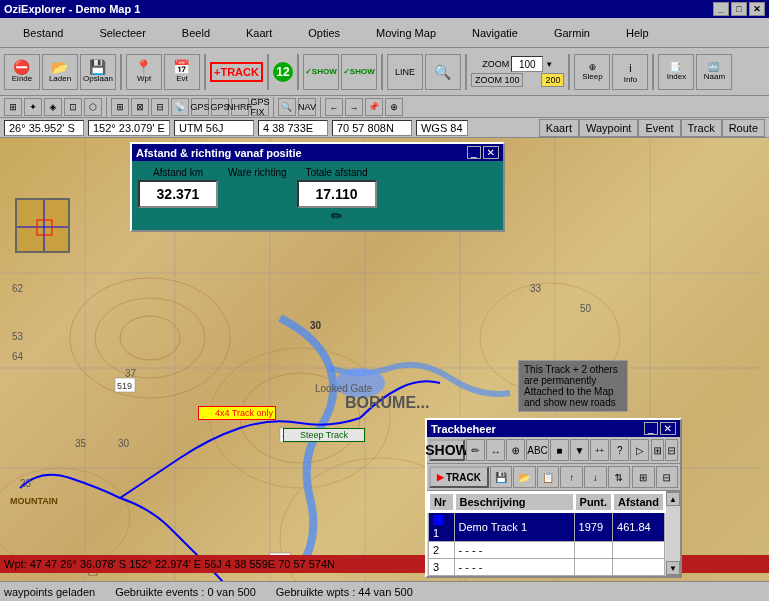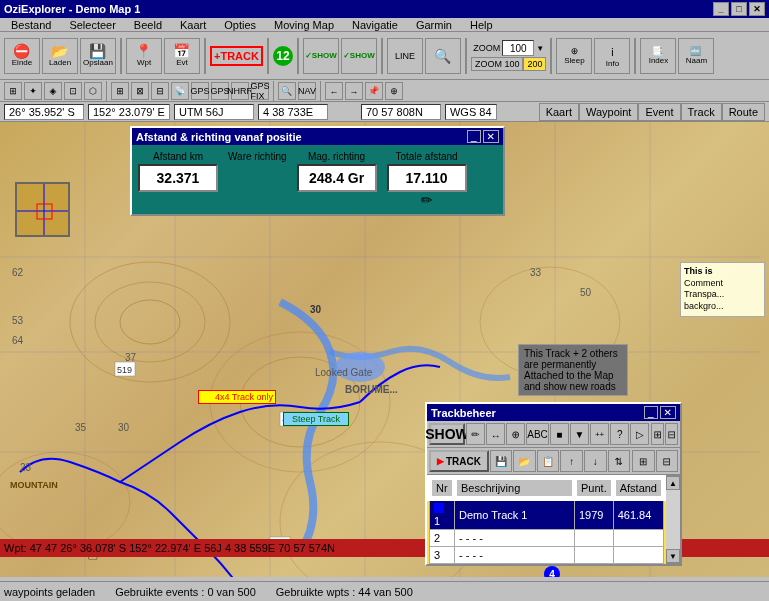--- a/index.html
+++ b/index.html
@@ -24,26 +24,26 @@
       border: 1px solid #888;
       font-size: 9px;
       display: flex; align-items: center; justify-content: center;
       cursor: pointer;
       color: black;
     }
     
     
     #menu-bar {
       background: #c0c0c0;
-      height: 14px;
-      display: flex;
-      align-items: center;
-      padding: 0 8px;
+      height: 30px;
+      display: flex;
+      align-items: center;
+      padding: 0 20px;
       border-bottom: 1px solid #888;
-      gap: 12px;
+      gap: 30px;
     }
     .menu-item {
       font-size: 11px;
       cursor: pointer;
       padding: 1px 3px;
     }
     
     
     #toolbar {
       background: #c0c0c0;
@@ -241,24 +241,24 @@
     }
     
     
     #track-table {
       width: 100%;
       border-collapse: collapse;
       font-size: 11px;
     }
     #track-table th {
       background: #c0c0c0;
-      border: 5px solid #ffffff;
+      border: 3px solid #ffffff;
       padding: 2px 4px;
       text-align: left;
-      font-weight: normal;
+      font-weight: bold;
     }
     #track-table td {
       border: 1px solid #aaa;
       padding: 2px 4px;
       background: white;
     }
     #track-table tr.selected td {
       background: #000080;
       color: white;
     }
@@ -299,23 +299,23 @@
       font-size: 9px;
       background: #ffff00;
       border: 1px solid red;
       padding: 1px 2px;
       color: red;
       white-space: nowrap;
     }
     .track-label-green {
       position: absolute;
       font-size: 9px;
-      background: #7dd3fc;
+      background: #e5e5e5;
       border: 1px solid #006600;
-      padding: 1px 8px;
+      padding: 1px 16px;
       color: #006600;
       white-space: nowrap;
     }
     .popup-box {
       position: absolute;
       background: #737373;
       border: 1px solid #999;
       padding: 3px 5px;
       font-size: 10px;
       width: 110px;
@@ -460,21 +460,21 @@
     <span style="font-size:14px;">🔍</span>
   </div>
   <div class="toolbar-sep"></div>
 
   <div style="display:flex;flex-direction:column;align-items:center;gap:1px;">
     <div style="display:flex;gap:2px;align-items:center;">
       <span style="font-size:9px;">ZOOM</span>
       <input type="text" class="num-input" value="100" style="">
       <span style="font-size:8px;">▼</span>
     </div>
-    <div style="display:flex;gap:0;">
+    <div style="display:flex;gap:18px;">
       <div style="background:#c0c0c0;border:1px solid #888;padding:1px 3px;font-size:9px;cursor:pointer;">ZOOM 100</div>
       <div style="background:#fde047;border:1px solid #888;padding:1px 3px;font-size:9px;cursor:pointer;">200</div>
     </div>
   </div>
   <div class="toolbar-sep"></div>
   <div class="toolbar-btn">
     <span style="font-size:9px;">⊕</span>
     <span class="toolbar-label">Sleep</span>
   </div>
   <div class="toolbar-btn">
@@ -515,21 +515,21 @@
   <div class="tb2-btn">→</div>
   <div class="tb2-btn">📌</div>
   <div class="tb2-btn">⊕</div>
 </div>
 
 <div id="coord-bar">
   <span class="coord-field">26° 35.952' S</span>
   <span class="coord-field">152° 23.079' E</span>
   <span class="coord-field">UTM 56J</span>
   <span class="coord-field" style="min-width:70px;">4 38 733E</span>
-  <span class="coord-field" style="min-width:80px;margin-left:29px;">70 57 808N</span>
+  <span class="coord-field" style="min-width:80px;">70 57 808N</span>
   <span class="coord-field" style="min-width:50px;">WGS 84</span>
   <span style="flex:1;"></span>
   <div style="display:flex;gap:0;">
     <button class="tab-btn">Kaart</button>
     <button class="tab-btn">Waypoint</button>
     <button class="tab-btn">Event</button>
     <button class="tab-btn">Track</button>
     <button class="tab-btn">Route</button>
   </div>
 </div>
@@ -603,24 +603,20 @@
       </div>
       <div class="panel-content">
         <div class="afstand-field">
           <span class="afstand-label">Afstand km</span>
           <div class="afstand-value">32.371</div>
         </div>
         <div class="afstand-field">
           <span class="afstand-label">Ware richting</span>
         </div>
         <div class="afstand-field">
-          <span class="afstand-label">Mag. richting</span>
-          <div class="afstand-value">248.4 Gr</div>
-        </div>
-        <div class="afstand-field">
           <span class="afstand-label">Totale afstand</span>
           <div class="afstand-value">17.110</div>
           <span style="font-size:14px;cursor:pointer;">✏</span>
         </div>
       </div>
     </div>
 
     <div class="track-label" style="left:198px;top:268px;padding-left:16px;">
       <span>4x4 Track only</span>
     </div>
@@ -635,26 +631,23 @@
     <span class="map-num" style="left:580px;top:165px;">50</span>
     <span class="map-num" style="left:125px;top:230px;">37</span>
     <span class="map-num" style="left:75px;top:300px;">35</span>
     <span class="map-num" style="left:118px;top:300px;">30</span>
     <span class="map-num" style="left:20px;top:340px;">23</span>
 
     <span class="map-num" style="left:548px;top:447px;">4</span>
 
     <span class="map-label" style="left:310px;top:182px;">30</span>
     <div style="position:absolute;left:315px;top:245px;font-size:10px;color:#555;">Looked Gate</div>
-    <div style="position:absolute;left:345px;top:256px;font-size:10px;color:#555;font-weight:bold;margin-top:6px;">BORUME...</div>
+    <div style="position:absolute;left:345px;top:256px;font-size:16px;color:#555;font-weight:bold;">BORUME...</div>
     <div class="mountain-label" style="left:10px;top:358px;">MOUNTAIN</div>
 
-    <div style="position:absolute;left:680px;top:140px;background:rgba(255,255,220,0.95);border:1px solid #aaa;padding:3px;font-size:9px;width:85px;line-height:1.3;">
-      <strong>This is</strong><br>Comment<br>Transpa...<br>backgro...
-    </div>
 
     <div class="popup-box" style="left:518px;top:222px;">
       This Track + 2 others are permanently Attached to the Map and show new roads
     </div>
 
     <div style="position:absolute;left:88px;top:420px;">
       <svg width="20" height="20">
         <text x="0" y="15" font-size="16">🖱</text>
       </svg>
     </div>

